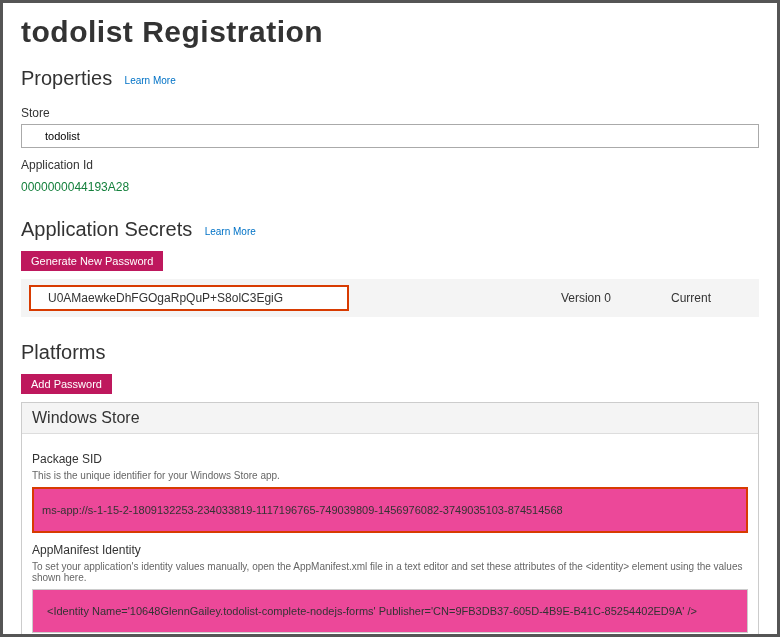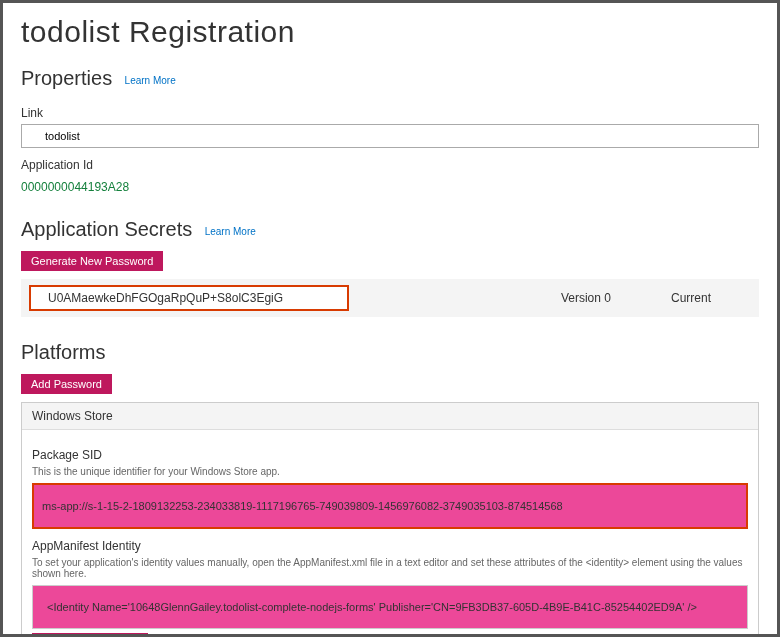--- a/index.html
+++ b/index.html
@@ -7,21 +7,21 @@
       font-family: "Segoe UI", "Segoe UI Light", Arial, sans-serif;
       background: #fff;
       color: #333;
       width: 780px;
       height: 637px;
       border: 3px solid #555;
       padding: 12px 18px;
       overflow: hidden;
     }
     h1 {
-      font-weight: 400;
+      font-weight: 700;
       font-size: 30px;
       color: #333;
       margin-bottom: 18px;
       letter-spacing: 0.5px;
     }
     .section {
       margin-bottom: 24px;
     }
     h2 {
       font-weight: 400;
@@ -105,21 +105,21 @@
       font-size: 12px;
     }
     .platform-panel {
       border: 1px solid #ccc;
       margin-top: 8px;
       padding: 0;
     }
     .platform-header {
       background: #f4f4f4;
       padding: 6px 10px;
-      font-size: 12px;
+      font-size: 16px;
       color: #333;
       border-bottom: 1px solid #ddd;
     }
     .platform-body {
       padding: 8px 10px 12px 10px;
     }
     .highlight-red {
       border: 2px solid #d83b01;
     }
     .sid-wrapper {
@@ -131,21 +131,21 @@
   </style>
 </head>
 <body>
 
 <h1>todolist Registration</h1>
 
 <div class="section">
   <h2>Properties</h2>
   <a class="learn-more">Learn More</a>
 
-  <div class="label">Link</div>
+  <div class="label">Store</div>
   <input type="text" class="text-input" value="todolist" style="">
 
   <div class="label">Application Id</div>
   <div class="static-value">0000000044193A28</div>
 </div>
 
 <div class="section">
   <h2>Application Secrets</h2>
   <a class="learn-more">Learn More</a>
   <div>

